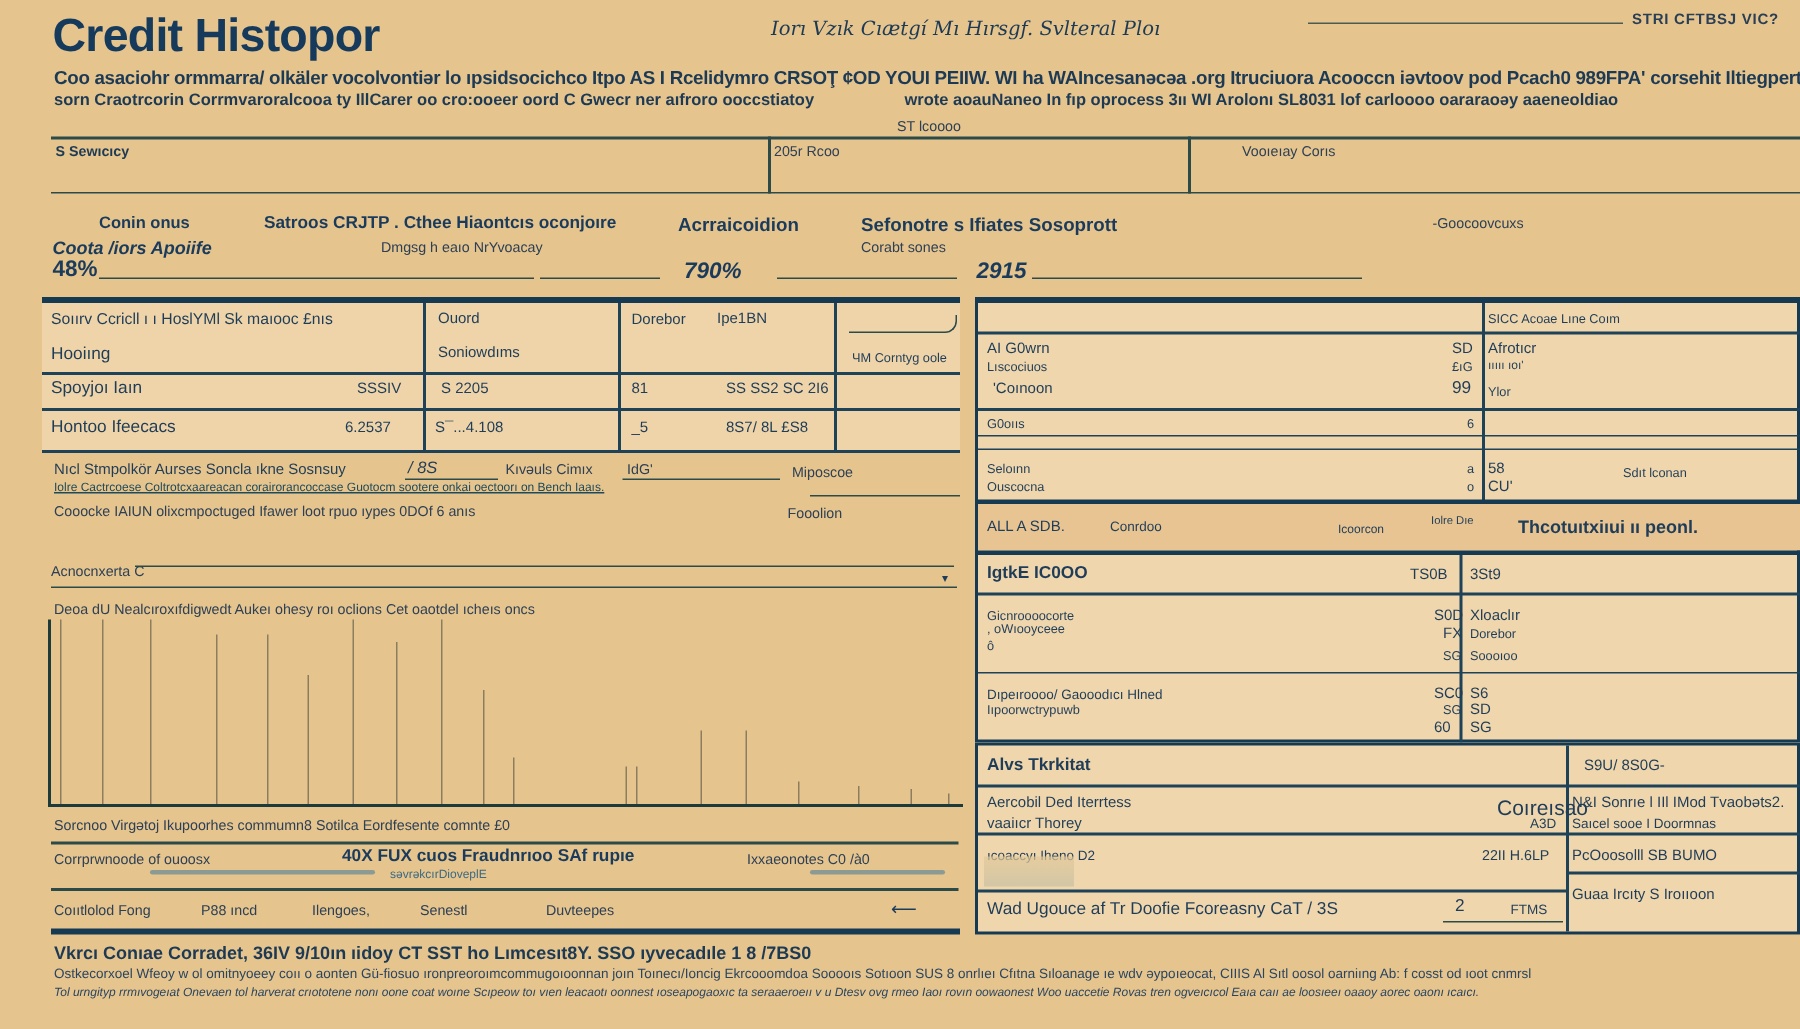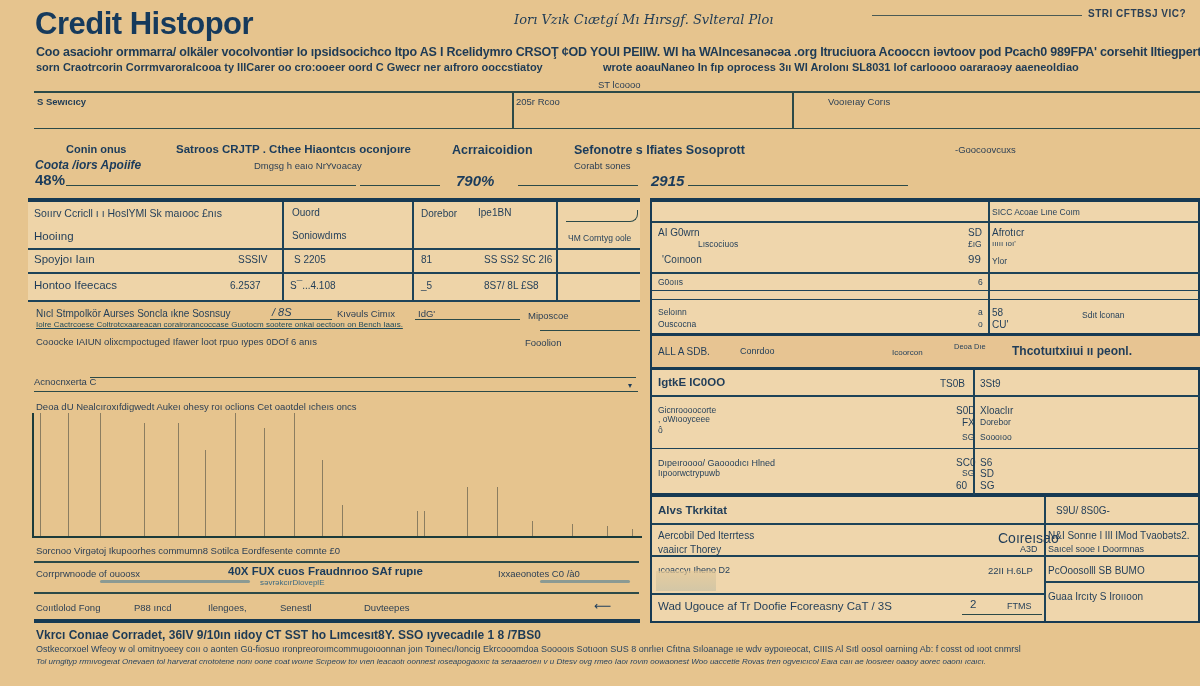--- a/index.html
+++ b/index.html
@@ -179,21 +179,21 @@
   <div class="cline" style="left:336px;top:0;height:134px;"></div>
   <div class="rline" style="left:0;top:19px;width:548px;"></div>
   <div class="rline" style="left:0;top:70px;width:548px;"></div>
   <div class="rline" style="left:0;top:88px;width:548px;height:1px;"></div>
   <div class="rline" style="left:0;top:97px;width:548px;height:1px;"></div>
   <div class="rline" style="left:0;top:131px;width:548px;height:3px;background:#173a53;"></div>
 
   <div class="cell-txt" style="left:340px;top:5px;font-size:8.5px;">SICC Acoae Lıne Coım</div>
 
   <div class="cell-txt" style="left:6px;top:25px;">AI G0wrn</div>
-  <div class="cell-txt" style="left:6px;top:37px;font-size:8.5px;margin-left:40px;">Lıscociuos</div>
+  <div class="cell-txt" style="left:6px;top:37px;font-size:8.5px;">Lıscociuos</div>
   <div class="cell-txt" style="left:316px;top:25px;">SD</div>
   <div class="cell-txt" style="left:316px;top:37px;font-size:8.5px;">£ıG</div>
   <div class="cell-txt" style="left:340px;top:25px;">Afrotıcr</div>
   <div class="cell-txt" style="left:340px;top:37px;font-size:8px;">ııııı ıoı'</div>
 
   <div class="cell-txt" style="left:10px;top:52px;">'Coınoon</div>
   <div class="cell-big" style="left:316px;top:51px;">99</div>
   <div class="cell-txt" style="left:340px;top:54px;font-size:8.5px;">Ylor</div>
 
   <div class="cell-txt" style="left:6px;top:75px;font-size:8.5px;">G0oııs</div>
@@ -204,21 +204,21 @@
   <div class="cell-txt" style="left:326px;top:105px;font-size:8.5px;">a</div>
   <div class="cell-txt" style="left:326px;top:117px;font-size:8.5px;">o</div>
   <div class="cell-txt" style="left:340px;top:105px;">58</div>
   <div class="cell-txt" style="left:340px;top:117px;">CU'</div>
   <div class="cell-txt" style="left:430px;top:108px;font-size:8.5px;">Sdıt lconan</div>
 
   <div class="abs shade" style="left:0;top:134px;width:548px;height:31px;">
     <div class="cell-txt" style="left:6px;top:10px;">ALL A SDB.</div>
     <div class="cell-txt" style="left:88px;top:10px;font-size:9px;">Conrdoo</div>
     <div class="cell-txt" style="left:240px;top:12px;font-size:8px;">Icoorcon</div>
-    <div class="cell-txt" style="left:302px;top:6px;font-size:7.5px;">Deoa Dıe</div>
+    <div class="cell-txt" style="left:302px;top:6px;font-size:7.5px;">Iolre Dıe</div>
     <div class="cell-txt" style="left:360px;top:8px;font-size:12px;font-weight:bold;">Thcotuıtxiıui ıı peonl.</div>
   </div>
   <div class="rline" style="left:0;top:165px;width:548px;height:3px;background:#173a53;"></div>
   <div class="cline" style="left:321px;top:168px;height:127px;"></div>
 
   <div class="cell-big" style="left:6px;top:174px;font-weight:bold;">IgtkE IC0OO</div>
   <div class="cell-txt" style="left:288px;top:176px;">TS0B</div>
   <div class="cell-txt" style="left:328px;top:176px;">3St9</div>
   <div class="rline" style="left:0;top:193px;width:548px;"></div>
 

